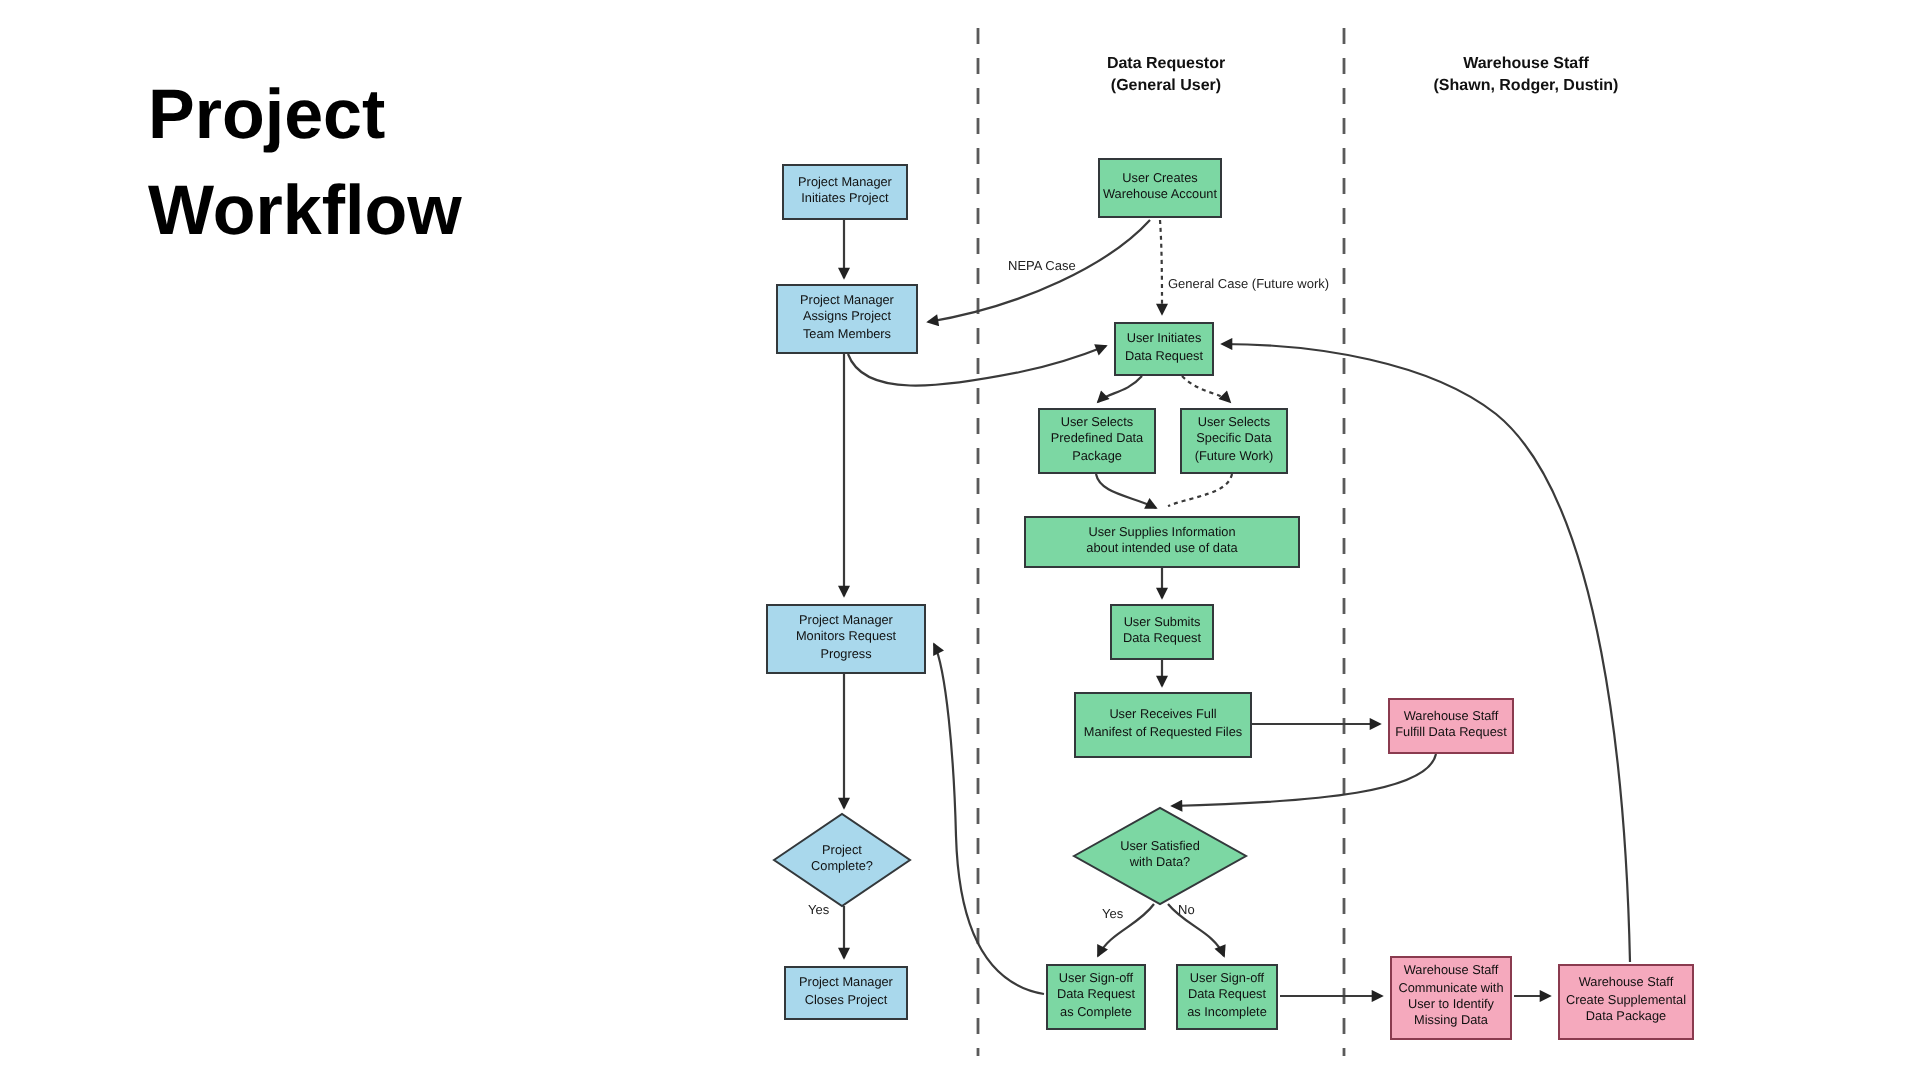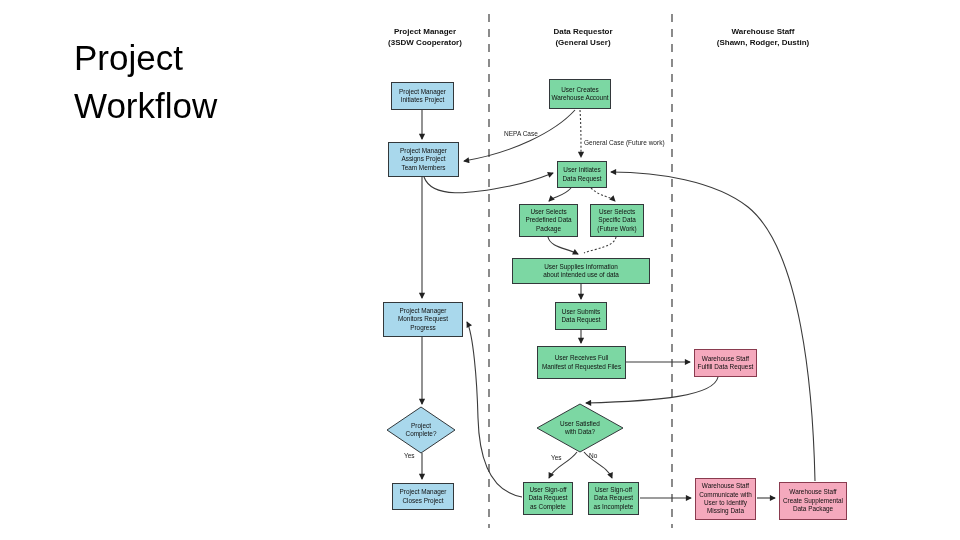--- a/index.html
+++ b/index.html
@@ -4,21 +4,21 @@
 <style>
   html,body{margin:0;padding:0;}
   body{
     width:960px;height:540px;background:#ffffff;overflow:hidden;position:relative;
     font-family:"Liberation Sans","DejaVu Sans",sans-serif;color:#111;
   }
   #slide{position:absolute;inset:0;width:960px;height:540px;}
   #flow-svg{position:absolute;left:0;top:0;width:960px;height:540px;}
   .title{
     position:absolute;left:74px;top:34px;width:180px;
-    font-size:35px;line-height:48px;font-weight:400;color:#000;
+    font-size:35px;line-height:48px;font-weight:700;color:#000;
   }
   .lane-header{
     position:absolute;width:150px;text-align:center;
     font-size:8px;font-weight:bold;line-height:1.35;white-space:pre-line;color:#111;
   }
   .node{
     position:absolute;box-sizing:border-box;
     display:flex;align-items:center;justify-content:center;
     text-align:center;white-space:pre-line;
     font-size:6.4px;line-height:1.32;color:#101010;
@@ -73,22 +73,20 @@
       <path d="M757,498 L775,498" marker-end="url(#arr)"></path>
       <path d="M815,481 C813,390 801,250 748,207 C715,181 658,172 611,172" marker-end="url(#arr)"></path>
       <path d="M422,337 L422,404" marker-end="url(#arr)"></path>
       <path d="M422,453 L422,479" marker-end="url(#arr)"></path>
     </g>
 
     <polygon points="387,430 421,407 455,430 421,453" fill="#a9d8ec" stroke="#33383b" stroke-width="1"></polygon>
     <polygon points="537,428 580,404 623,428 580,452" fill="#7cd7a3" stroke="#33383b" stroke-width="1"></polygon>
   </svg>
 
-  <div class="lane-header" style="left:350px;top:27px;">Project Manager
-(3SDW Cooperator)</div>
   <div class="lane-header" style="left:688px;top:27px;">Warehouse Staff
 (Shawn, Rodger, Dustin)</div>
   <div class="lane-header" style="left:508px;top:27px;">Data Requestor
 (General User)</div>
 
   <div class="node blue" style="left:391px;top:82px;width:63px;height:28px;">Project Manager
 Initiates Project</div>
   <div class="node blue" style="left:388px;top:142px;width:71px;height:35px;">Project Manager
 Assigns Project
 Team Members</div>

